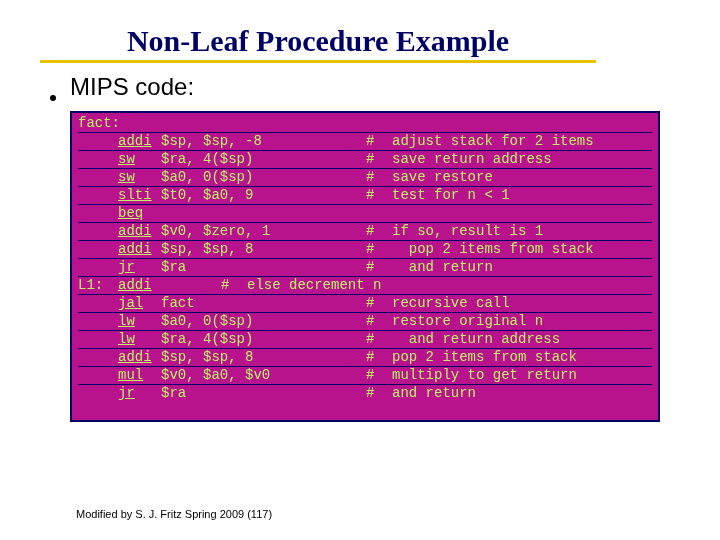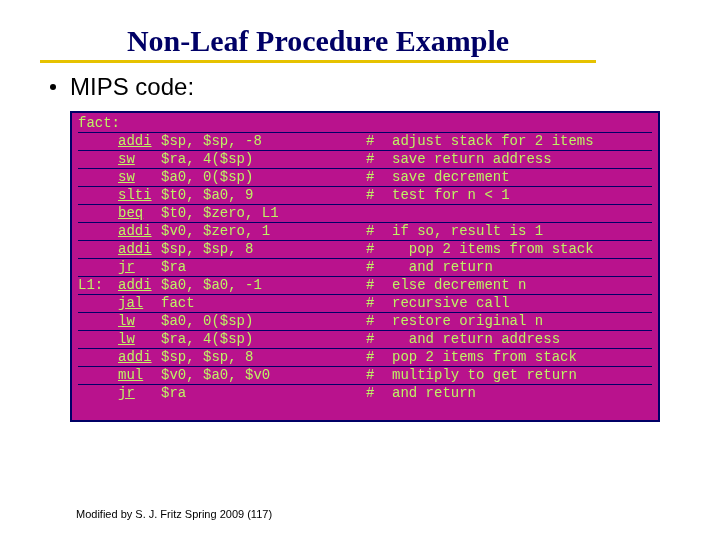--- a/index.html
+++ b/index.html
@@ -26,21 +26,21 @@
     text-align: center;
     margin: 4px 0 2px 0;
   }
   .rule {
     height: 3px;
     background: #e6c200;
     margin: 0 0 10px 0;
   }
   .bullet-row {
     display: flex;
-    align-items: center;
+    align-items: flex-end;
     font-size: 24px;
     color: #000;
     margin: 6px 0 10px 10px;
     font-family: Arial, Helvetica, sans-serif;
   }
   .bullet-dot {
     width: 6px;
     height: 6px;
     background: #000;
     border-radius: 50%;
@@ -88,27 +88,27 @@
 
   <div class="bullet-row">
     <span class="bullet-dot"></span>
     <span>MIPS code:</span>
   </div>
 
   <div class="code-block" id="code-block">
       <div class="code-row"><span class="c-label">fact:</span><span class="c-op"></span><span class="c-args"></span><span class="c-hash"></span><span class="c-comm"></span></div>
       <div class="code-row"><span class="c-label"></span><span class="c-op">addi</span><span class="c-args">$sp, $sp, -8</span><span class="c-hash">#</span><span class="c-comm">adjust stack for 2 items</span></div>
       <div class="code-row"><span class="c-label"></span><span class="c-op">sw</span><span class="c-args">$ra, 4($sp)</span><span class="c-hash">#</span><span class="c-comm">save return address</span></div>
-      <div class="code-row"><span class="c-label"></span><span class="c-op">sw</span><span class="c-args">$a0, 0($sp)</span><span class="c-hash">#</span><span class="c-comm">save decrement</span></div>
+      <div class="code-row"><span class="c-label"></span><span class="c-op">sw</span><span class="c-args">$a0, 0($sp)</span><span class="c-hash">#</span><span class="c-comm">save restore</span></div>
       <div class="code-row"><span class="c-label"></span><span class="c-op">slti</span><span class="c-args">$t0, $a0, 9</span><span class="c-hash">#</span><span class="c-comm">test for n &lt; 1</span></div>
-      <div class="code-row"><span class="c-label"></span><span class="c-op">beq</span><span class="c-args">$t0, $zero, L1</span><span class="c-hash"></span><span class="c-comm"></span></div>
+      <div class="code-row"><span class="c-label"></span><span class="c-op">beq</span><span class="c-hash"></span><span class="c-comm"></span></div>
       <div class="code-row"><span class="c-label"></span><span class="c-op">addi</span><span class="c-args">$v0, $zero, 1</span><span class="c-hash">#</span><span class="c-comm">if so, result is 1</span></div>
       <div class="code-row"><span class="c-label"></span><span class="c-op">addi</span><span class="c-args">$sp, $sp, 8</span><span class="c-hash">#</span><span class="c-comm">  pop 2 items from stack</span></div>
       <div class="code-row"><span class="c-label"></span><span class="c-op">jr</span><span class="c-args">$ra</span><span class="c-hash">#</span><span class="c-comm">  and return</span></div>
-      <div class="code-row"><span class="c-label">L1:</span><span class="c-op">addi</span><span class="c-args">$a0, $a0, -1</span><span class="c-hash">#</span><span class="c-comm">else decrement n</span></div>
+      <div class="code-row"><span class="c-label">L1:</span><span class="c-op">addi</span><span class="c-hash">#</span><span class="c-comm">else decrement n</span></div>
       <div class="code-row"><span class="c-label"></span><span class="c-op">jal</span><span class="c-args">fact</span><span class="c-hash">#</span><span class="c-comm">recursive call</span></div>
       <div class="code-row"><span class="c-label"></span><span class="c-op">lw</span><span class="c-args">$a0, 0($sp)</span><span class="c-hash">#</span><span class="c-comm">restore original n</span></div>
       <div class="code-row"><span class="c-label"></span><span class="c-op">lw</span><span class="c-args">$ra, 4($sp)</span><span class="c-hash">#</span><span class="c-comm">  and return address</span></div>
       <div class="code-row"><span class="c-label"></span><span class="c-op">addi</span><span class="c-args">$sp, $sp, 8</span><span class="c-hash">#</span><span class="c-comm">pop 2 items from stack</span></div>
       <div class="code-row"><span class="c-label"></span><span class="c-op">mul</span><span class="c-args">$v0, $a0, $v0</span><span class="c-hash">#</span><span class="c-comm">multiply to get return</span></div>
       <div class="code-row"><span class="c-label"></span><span class="c-op">jr</span><span class="c-args">$ra</span><span class="c-hash">#</span><span class="c-comm">and return</span></div>
     </div>
 
   <div class="footer">Modified by S. J. Fritz  Spring 2009 (117)</div>
 

